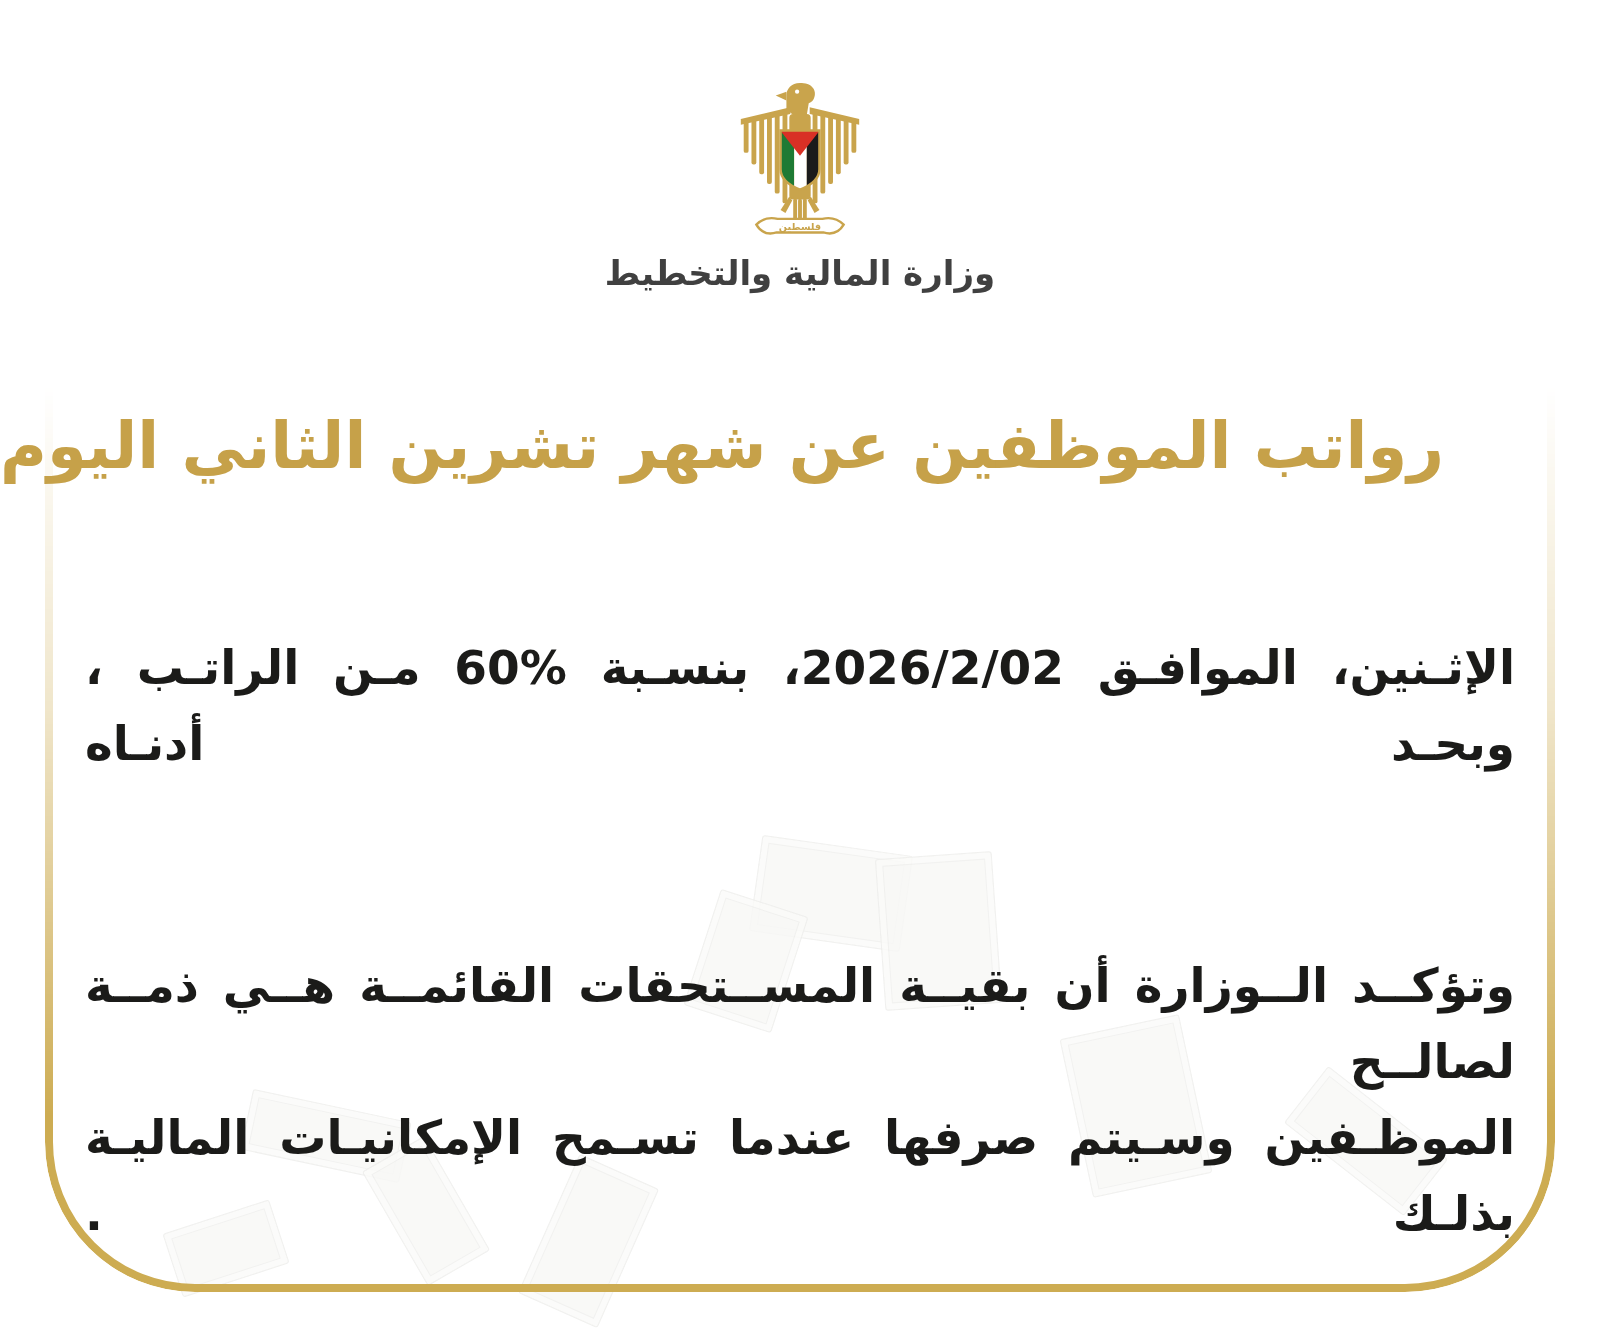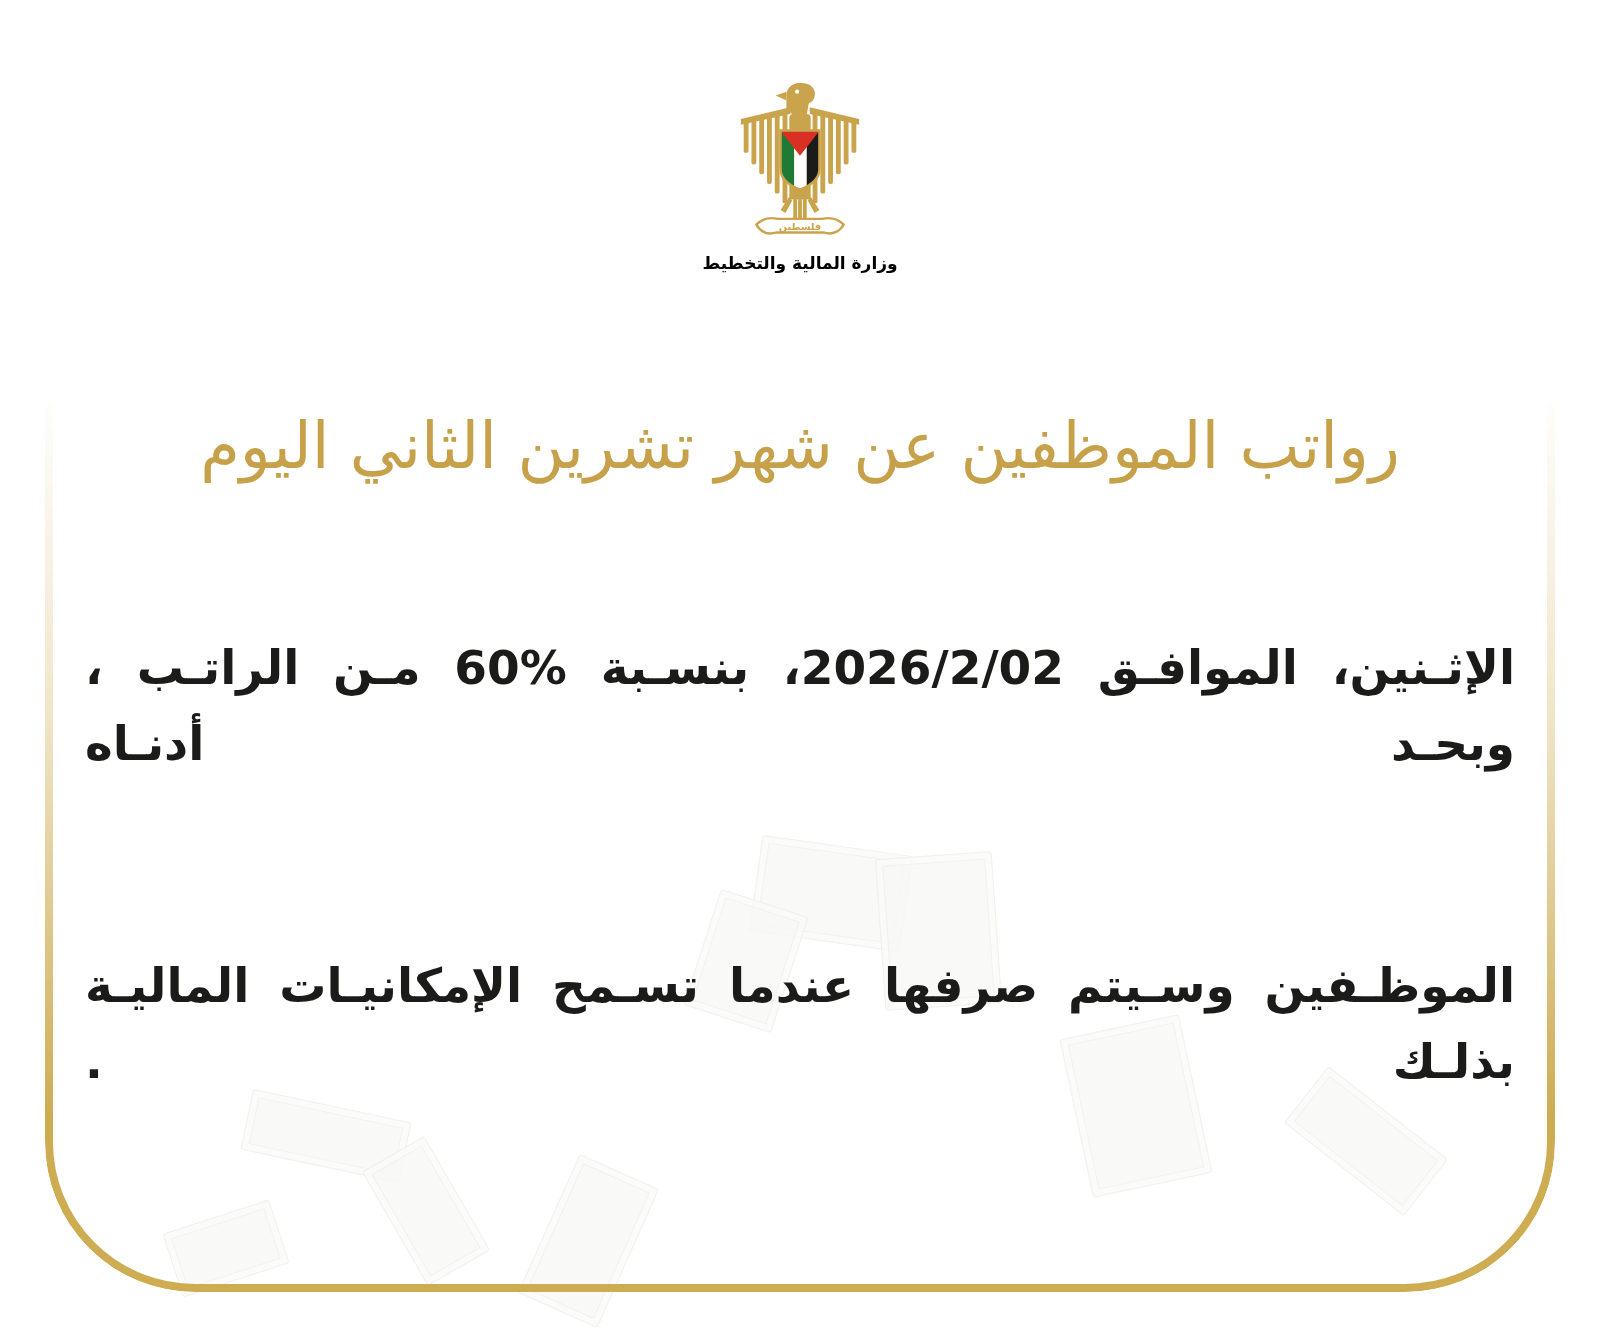--- a/index.html
+++ b/index.html
@@ -15,24 +15,24 @@
         border-radius:3px;opacity:.8;}
 
   
   .gold-frame{position:absolute;left:45px;right:45px;top:-170px;bottom:44px;
       border:8px solid #CDAC52;border-radius:150px;pointer-events:none;
       -webkit-mask-image:linear-gradient(to bottom,rgba(0,0,0,0) 0%,rgba(0,0,0,0) 38%,rgba(0,0,0,.30) 60%,#000 88%);
       mask-image:linear-gradient(to bottom,rgba(0,0,0,0) 0%,rgba(0,0,0,0) 38%,rgba(0,0,0,.30) 60%,#000 88%);}
 
   .logo-block{position:absolute;top:82px;left:0;right:0;text-align:center;}
   .logo-block svg{display:block;margin:0 auto;}
-  .ministry-name{margin-top:6px;font-size:17px;font-weight:bold;color:#000000;}
+  .ministry-name{margin-top:6px;font-size:34px;font-weight:bold;color:#404040;}
 
-  .title{position:absolute;top:352px;left:0;right:0;text-align:center;
-         color:#C6A149;font-weight:normal;font-size:64px;line-height:103px;
+  .title{position:absolute;top:352px;left:0;right:0;text-align:left;
+         color:#C6A149;font-weight:bold;font-size:64px;line-height:103px;
          white-space:nowrap;}
 
   .para{position:absolute;left:85px;right:85px;color:#1b1b19;font-weight:bold;
         font-size:47px;line-height:76px;}
   .para .line{white-space:nowrap;}
   .para .line.j{white-space:normal;text-align:justify;text-align-last:justify;}
   .para .line.r{text-align:right;}
   .p1{top:630px;}
   .p2{top:948px;}
 </style>
@@ -116,16 +116,17 @@
 
   <h1 class="title">
     <div>رواتب الموظفين عن شهر تشرين الثاني اليوم</div>
   </h1>
 
   <section class="para p1">
     <div class="line j">الإثـنين، الموافـق 2026/2/02، بنسـبة %60 مـن الراتـب ، وبحـد أدنـاه</div>
   </section>
 
   <section class="para p2">
+    <div class="line j">وتؤكــد الــوزارة أن بقيــة المســتحقات القائمــة هــي ذمــة لصالــح</div>
     <div class="line j">الموظـفين وسـيتم صرفها عندما تسـمح الإمكانيـات الماليـة بذلـك .</div>
   </section>
 
 </div>
 
 </body></html>

